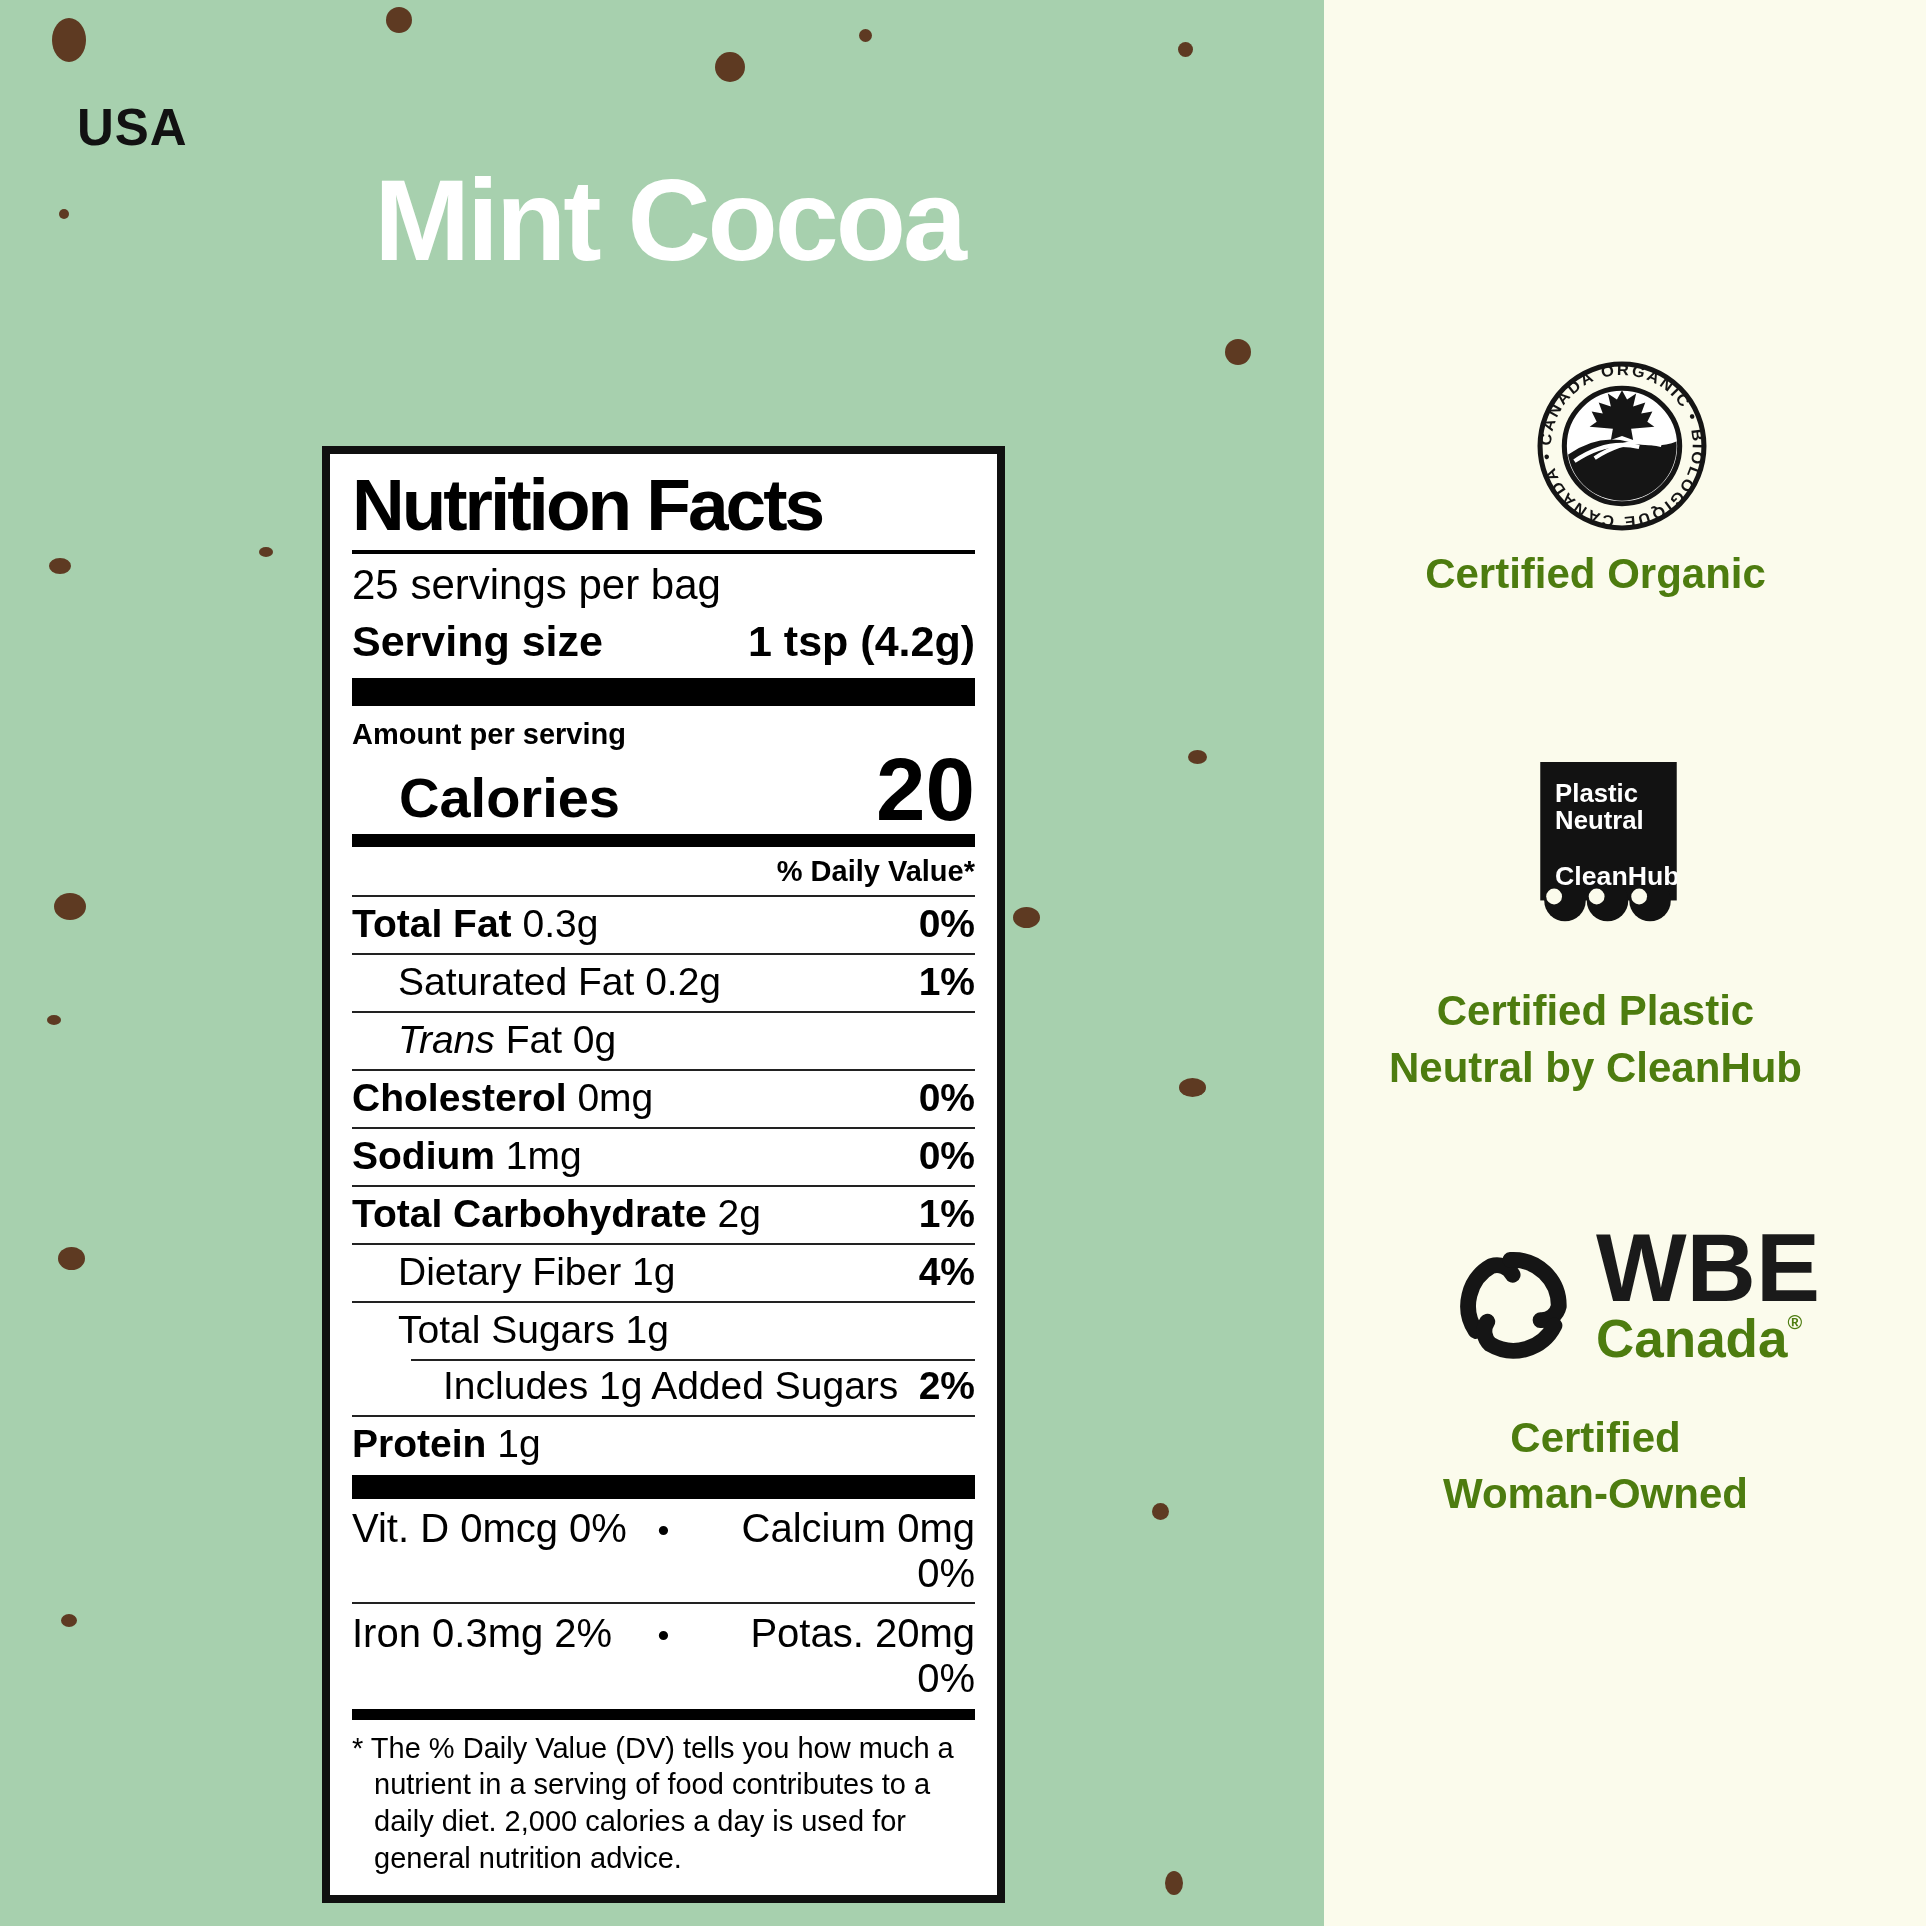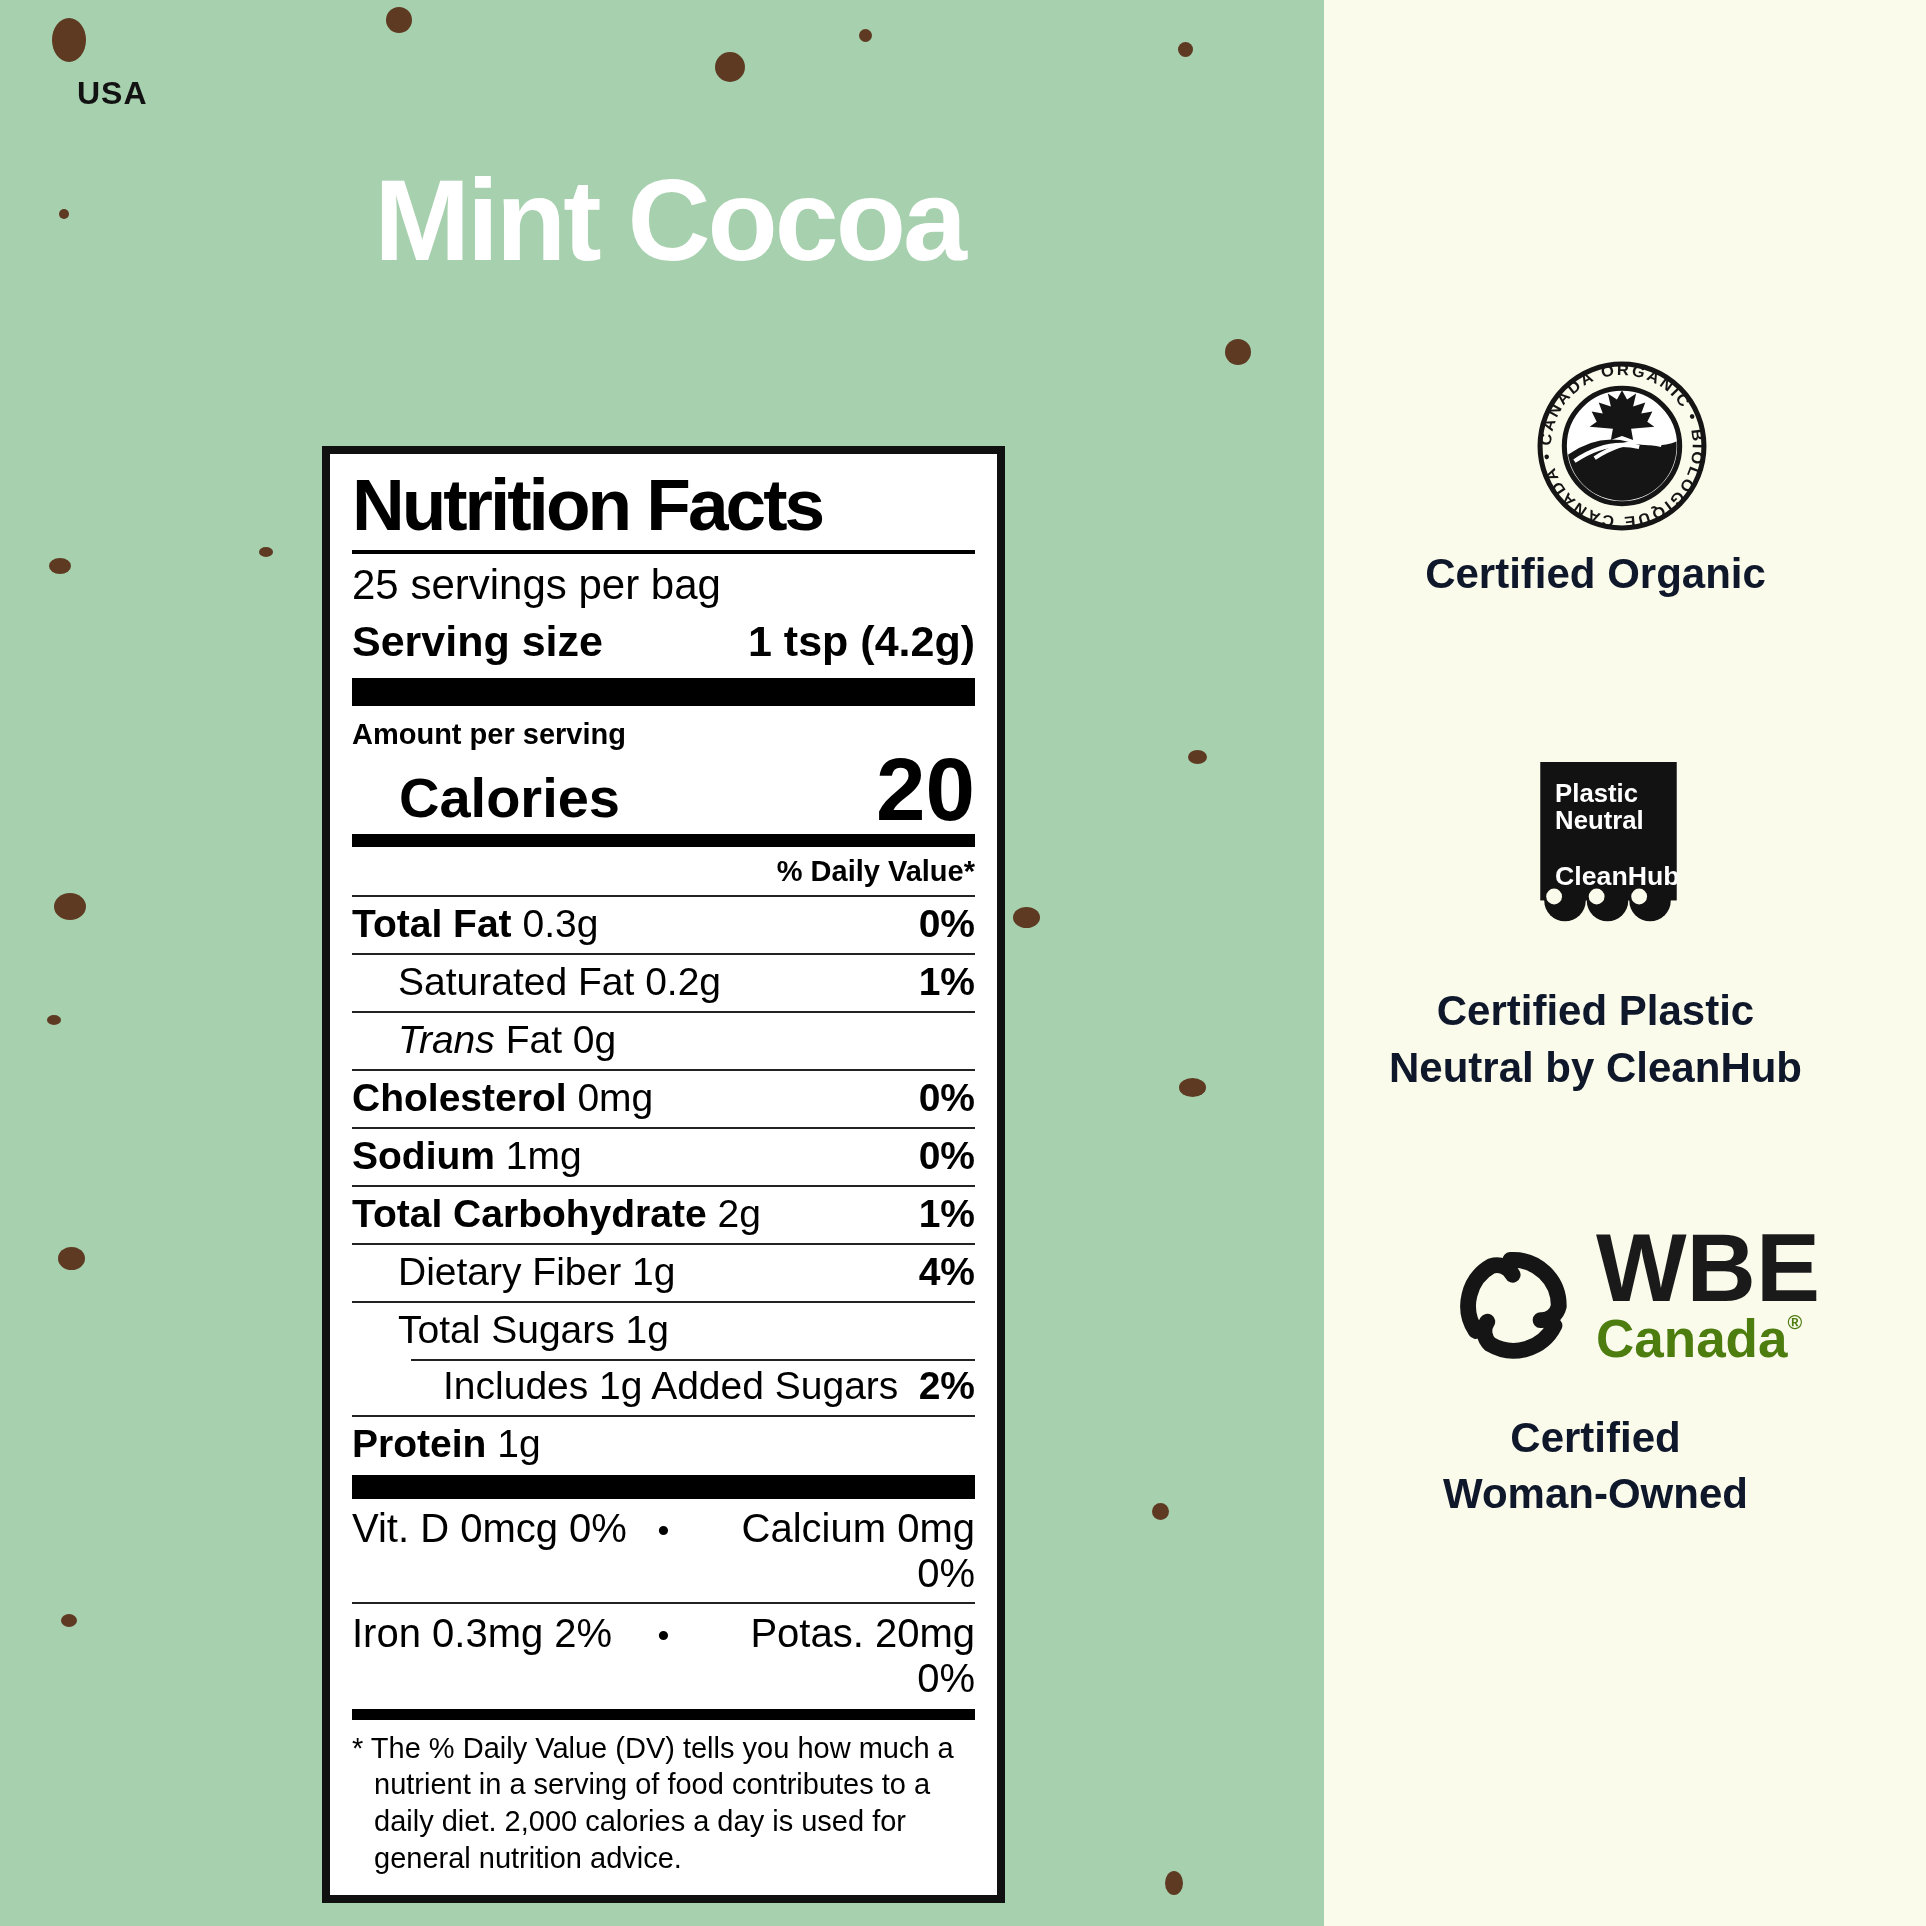--- a/index.html
+++ b/index.html
@@ -1,21 +1,21 @@
 <!DOCTYPE html>
 <html style="--green: #a7d0ae; --cream: #fbfbec; --dot: #5e3a22; --ink: #151515; --label-bg: #ffffff; --title: #ffffff;"><head>
 <meta charset="utf-8">
 <style>
   html,body{margin:0;padding:0;background:#e8e8e8;}
   .canvas{position:relative;width:1927px;height:1927px;overflow:hidden;
           font-family:"Liberation Sans",sans-serif;color:var(--ink,#151515);}
   .panel-left{position:absolute;left:0;top:0;width:1324px;height:1927px;background:var(--green,#a7d0ae);}
   .panel-right{position:absolute;left:1324px;top:0;width:603px;height:1927px;background:var(--cream,#fbfbec);}
   .dot{position:absolute;border-radius:50%;background:var(--dot,#5e3a22);}
-  .usa{position:absolute;left:77px;top:75px;font-size:32px;font-weight:bold;letter-spacing:1px;color:#121212;}
+  .usa{position:absolute;left:77px;top:98px;font-size:51px;font-weight:bold;letter-spacing:1px;color:#121212;}
   .title{position:absolute;left:0;top:147px;width:1324px;margin:7px;text-align:center;
          font-size:115px;font-weight:bold;letter-spacing:-3px;color:var(--title,#fff);}
 
   
   .nfl{position:absolute;left:322px;top:446px;width:683px;box-sizing:border-box;
        background:var(--label-bg,#fff);border:8px solid #101010;padding:14px 22px 18px;color:#000;}
   .nfl-title{font-size:73px;font-weight:bold;letter-spacing:-3px;line-height:1.02;white-space:nowrap;}
   .rule{border-top:4px solid #000;margin:8px 0 8px;}
   .servings{font-size:42px;line-height:1.1;}
   .ss-row{display:flex;justify-content:space-between;font-size:43px;font-weight:bold;margin:8px 0 12px;}
@@ -39,21 +39,21 @@
   .inset-rule::before{content:"";position:absolute;left:59px;right:0;top:0;border-top:2px solid #222;}
   .micro-row{display:flex;align-items:baseline;font-size:40px;padding:7px 0 6px;}
   .micro-row + .micro-row{border-top:2px solid #222;}
   .m-left{flex:1;text-align:left;}
   .m-dot{width:59px;text-align:center;font-size:34px;}
   .m-right{flex:1;text-align:right;}
   .footnote{font-size:29px;line-height:1.27;margin:10px 0 0;padding-left:22px;text-indent:-22px;}
 
   
   .caption{position:absolute;left:1324px;width:543px;text-align:center;
-           font-weight:bold;color:#0f172a;}
+           font-weight:bold;color:#4d7c0f;}
   .cap-organic{top:550px;font-size:42px;}
   .cap-cleanhub{top:982px;font-size:42px;line-height:57px;}
   .cap-wbe{top:1410px;font-size:42px;line-height:56px;}
   .organic-badge{position:absolute;left:1536px;top:360px;width:172px;height:172px;}
   .cleanhub-badge{position:absolute;left:1540px;top:762px;width:137px;height:178px;}
   .badge-txt{font-family:"Liberation Sans",sans-serif;font-weight:bold;fill:#fff;}
   .ring-txt{font-family:"Liberation Sans",sans-serif;font-weight:bold;fill:#151515;letter-spacing:2px;}
   .wbe-lockup{position:absolute;left:1459px;top:1226px;display:flex;gap:28px;align-items:flex-end;}
   .wbe-mark{width:109px;height:125px;margin-top:12px;}
   .wbe-top{font-size:96px;font-weight:bold;line-height:.88;color:#1a1a1a;}

